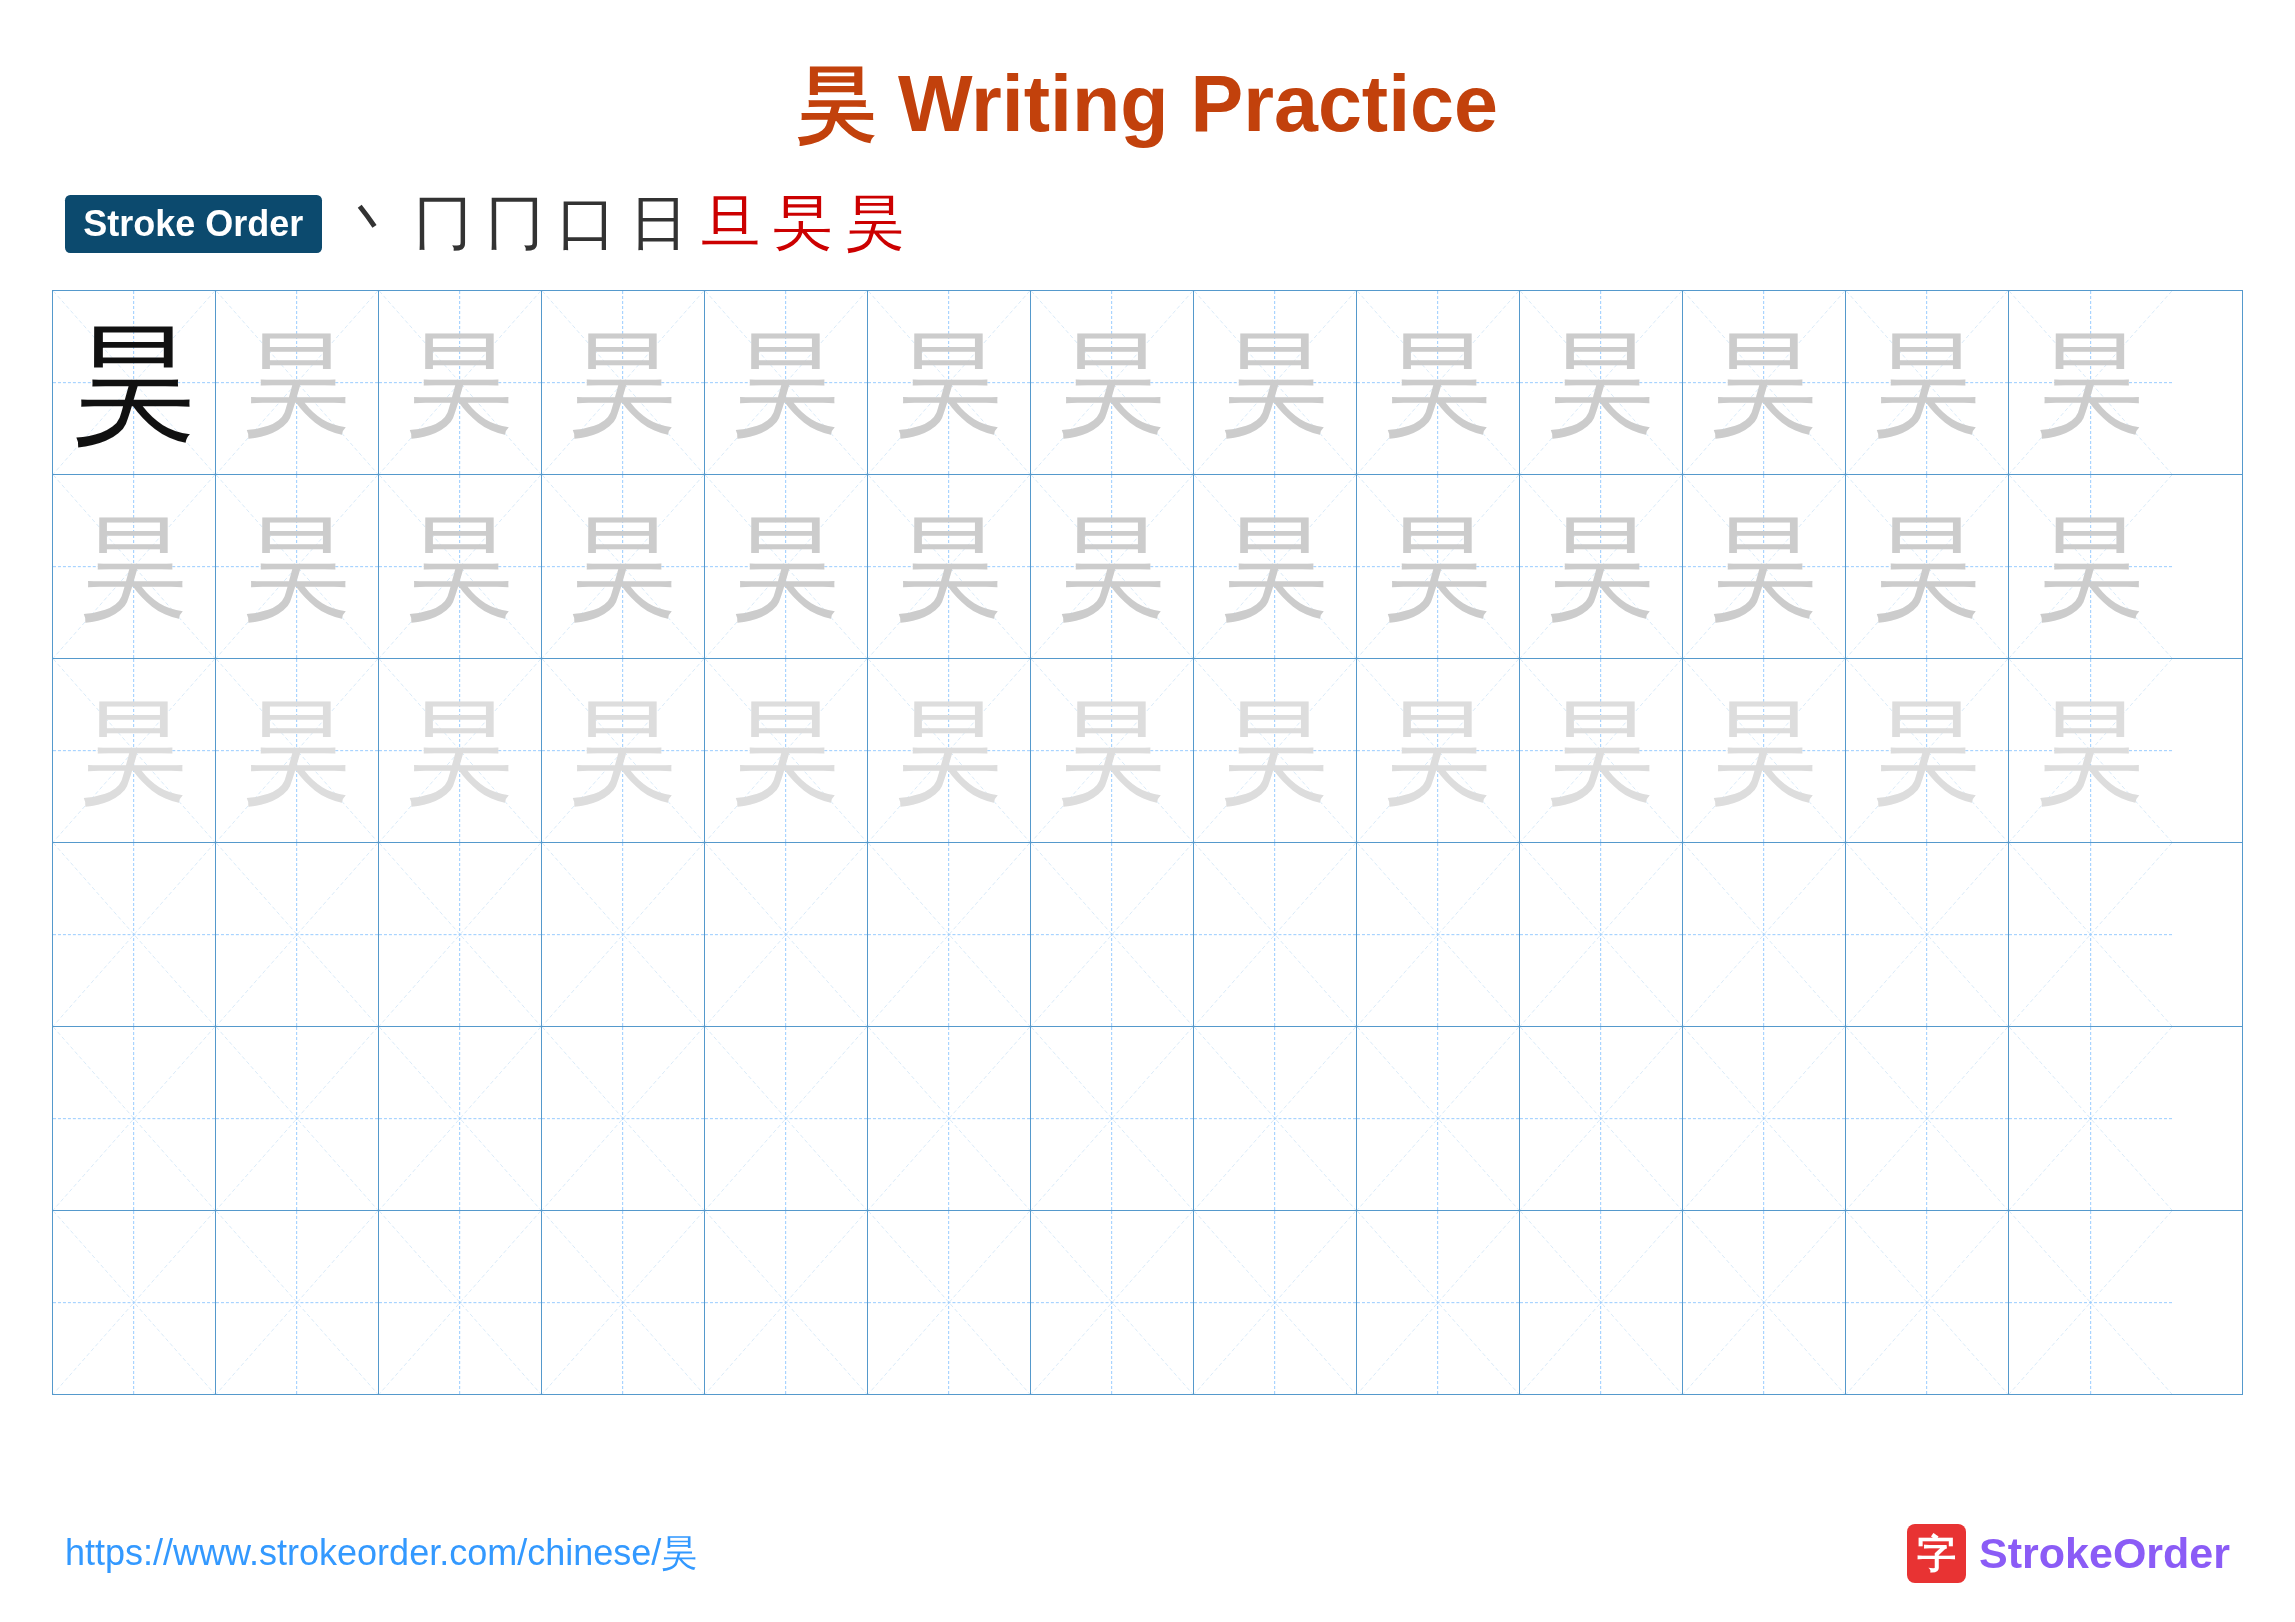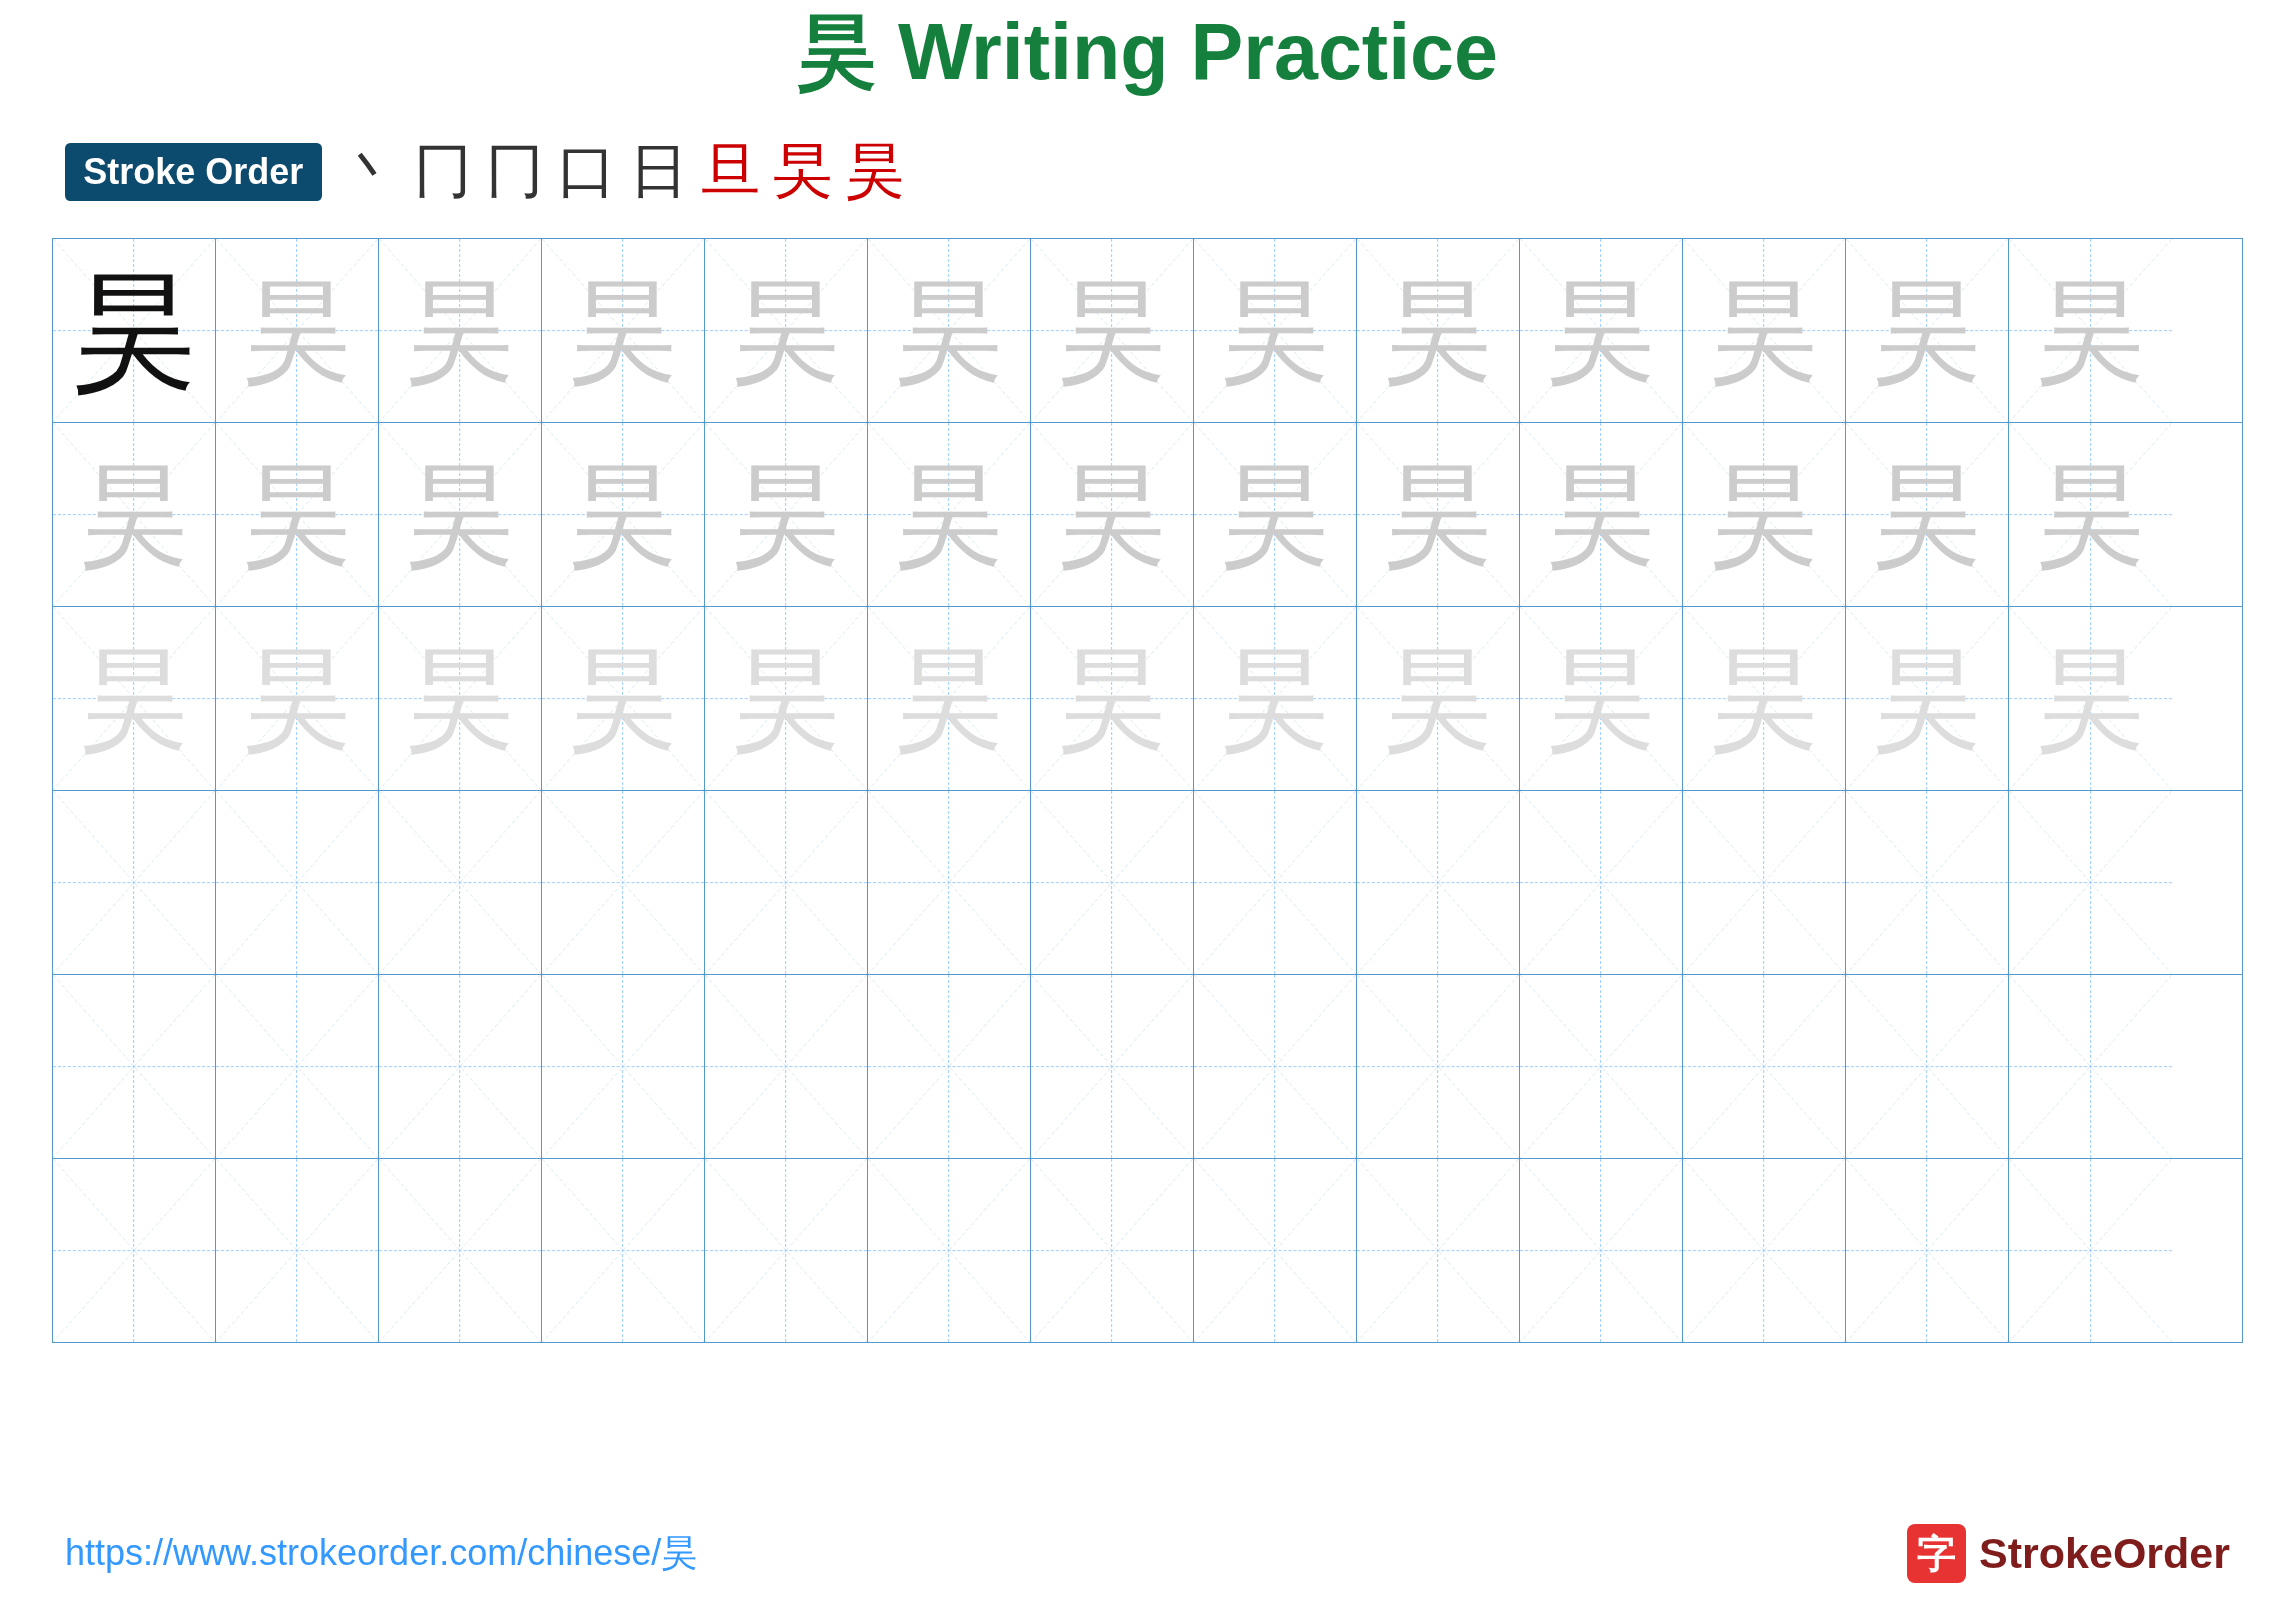--- a/index.html
+++ b/index.html
@@ -7,24 +7,25 @@
       background: white;
       font-family: Arial, sans-serif;
       width: 2295px;
       height: 1622px;
       position: relative;
       overflow: hidden;
     }
 
     .page-title {
       text-align: center;
+      padding-top: 52px;
       padding-bottom: 26px;
       font-size: 79px;
       font-weight: bold;
-      color: #15803d;
+      color: #c2410c;
     }
 
     .stroke-order-row {
       display: flex;
       align-items: center;
       padding-left: 65px;
       margin-bottom: 26px;
       gap: 19.6px;
     }
 
@@ -136,21 +137,21 @@
       align-items: center;
       justify-content: center;
       color: white;
       font-size: 39px;
       font-weight: bold;
     }
 
     .logo-text {
       font-size: 43px;
       font-weight: bold;
-      color: #7f1d1d;
+      color: #8b5cf6;
     }
   </style>
 </head>
 <body>
 
 <div class="page-title">
   <span>昊</span><span> Writing Practice</span>
 </div>
 
 <div class="stroke-order-row">

